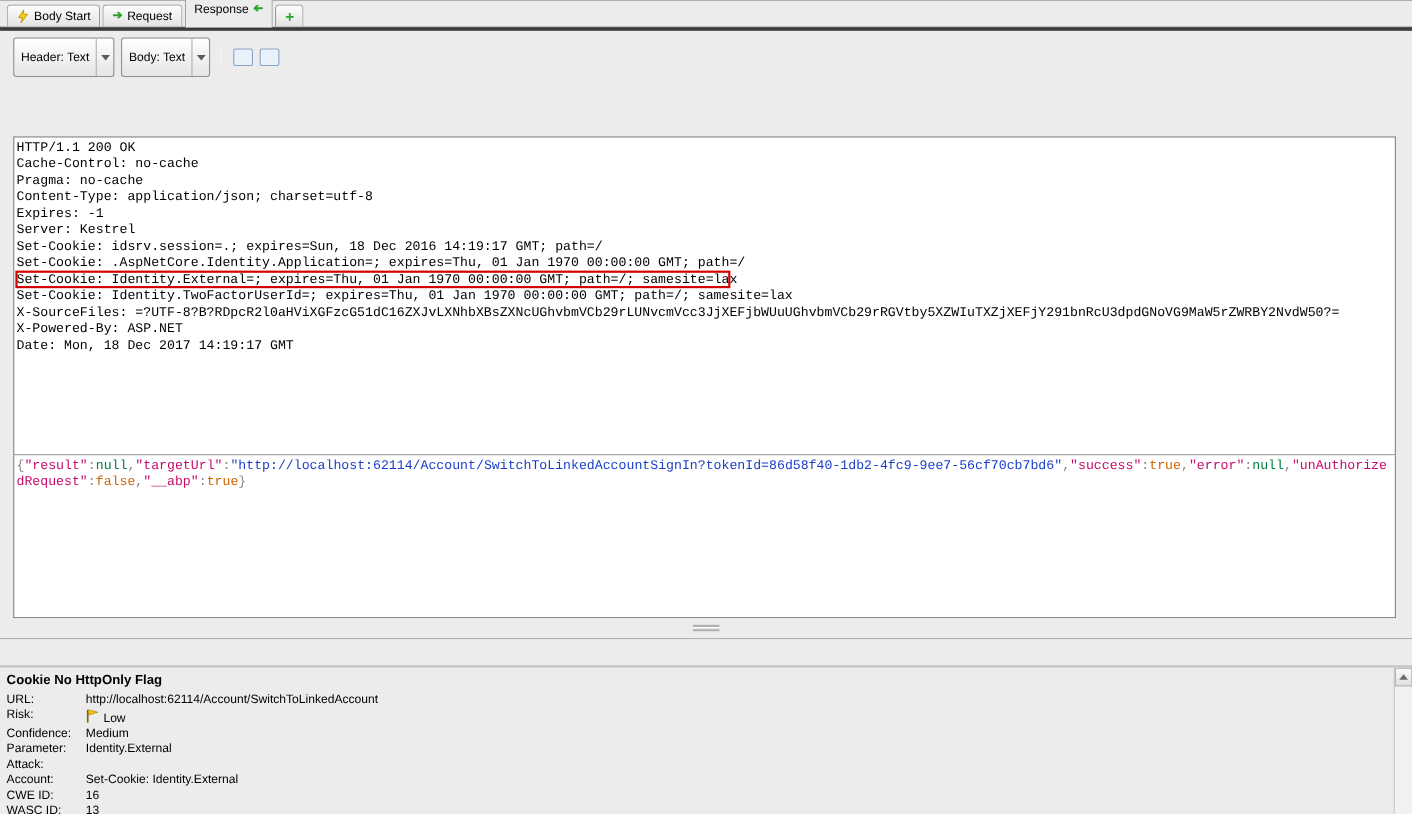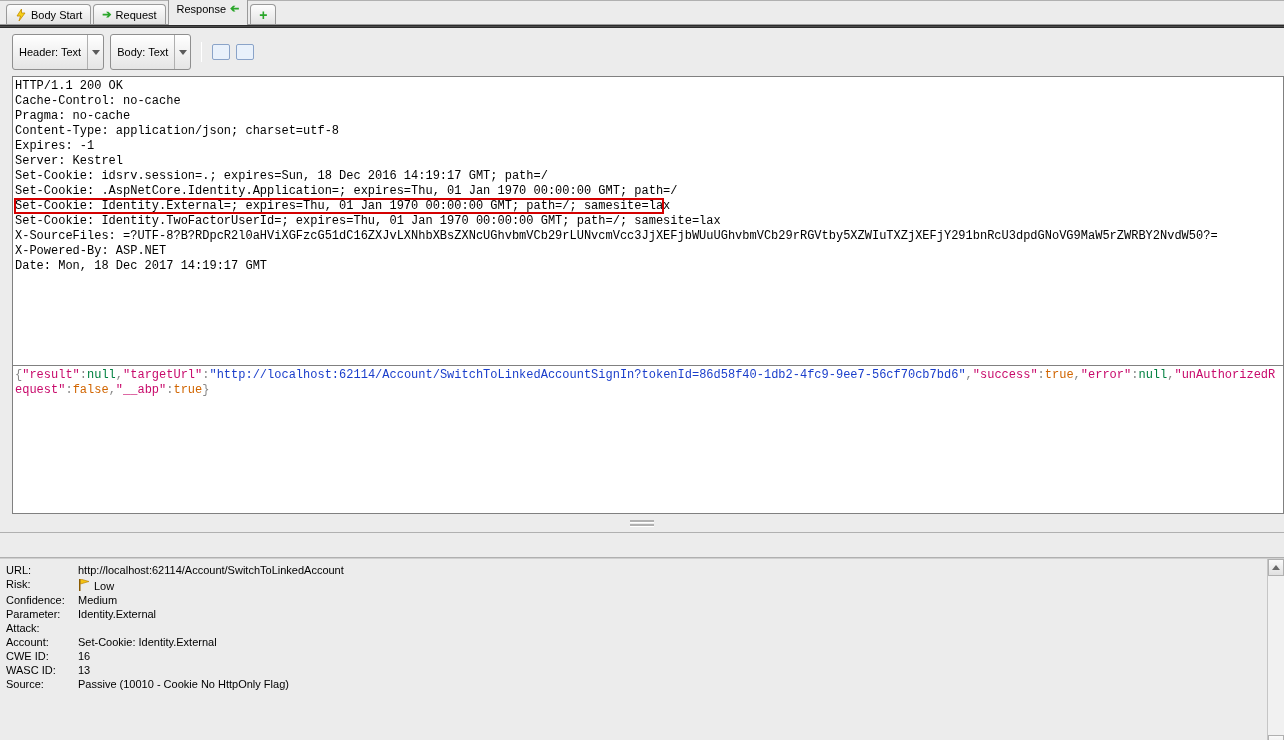--- a/index.html
+++ b/index.html
@@ -107,21 +107,22 @@
   }
   .tb-btn {
     width: 18px; height: 16px;
     border: 1px solid #8aa3c8;
     background: #e9f1fb;
     border-radius: 2px;
   }
 
   
   .pane-wrap {
-    padding: 0 0 0 12px;
+    padding: 0 15px 0 12px;
+    margin-top: 48px;
   }
   .textpane {
     background: #fff;
     border: 1px solid #808080;
     font-family: "Courier New", monospace;
     font-size: 12px;
     line-height: 15px;
     padding: 2px 2px;
     white-space: pre;
     overflow: hidden;
@@ -297,20 +298,21 @@
   </div>
 
   <div class="gap-row">
     <div class="drag-handle-h"></div>
   </div>
 
   <div class="splitter"></div>
 
   <div class="alert-panel">
     <div class="alert-content">
+      <div class="alert-title">Cookie No HttpOnly Flag</div>
       <table class="kv-table">
         <tbody>
             <tr>
           <td class="k">URL:</td>
           <td>http://localhost:62114/Account/SwitchToLinkedAccount</td>
         </tr>
         <tr>
           <td class="k">Risk:</td>
           <td>
             <span class="flag">

